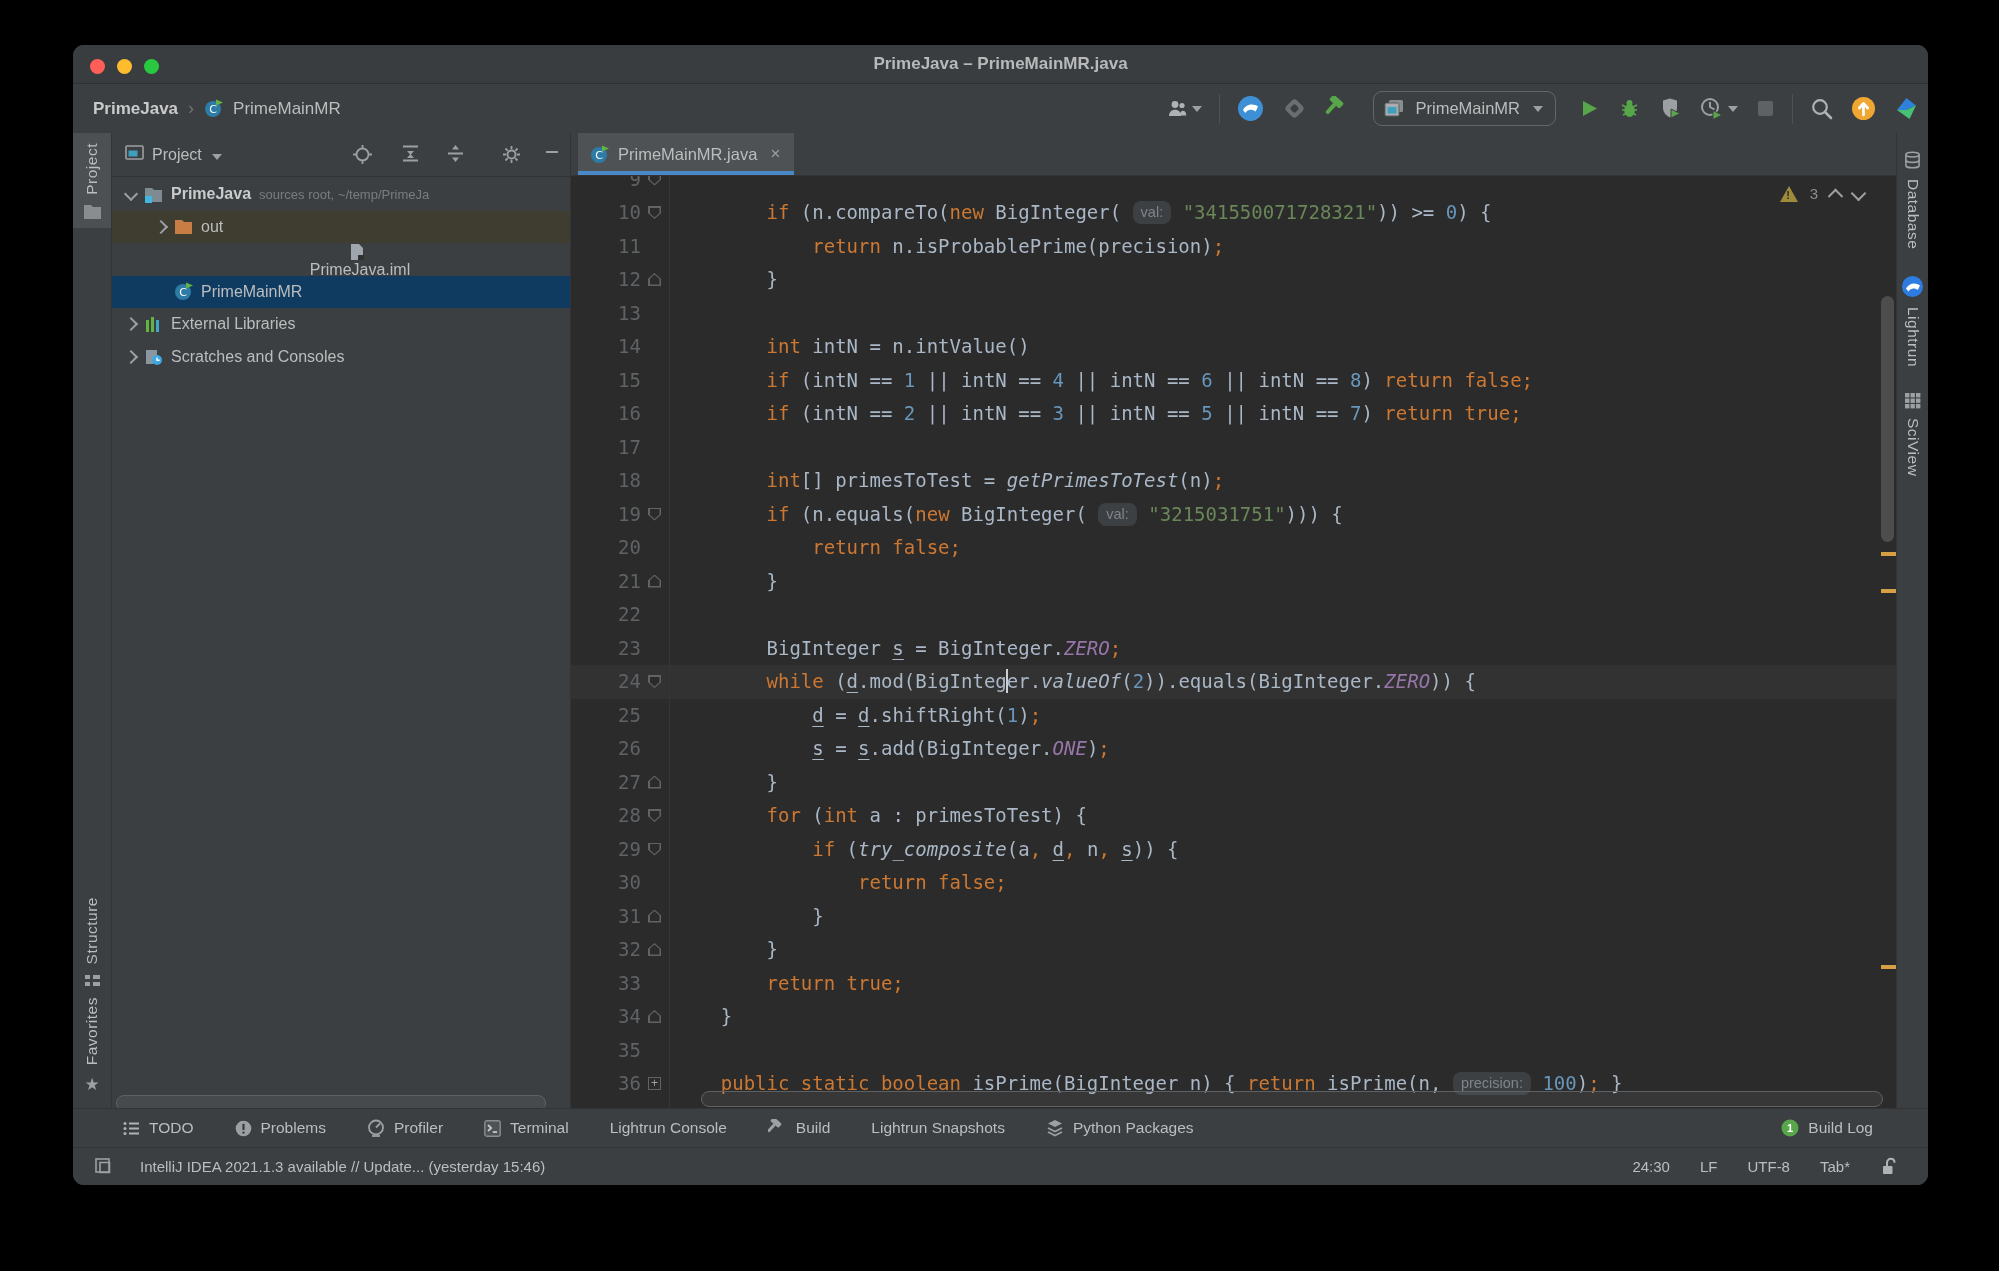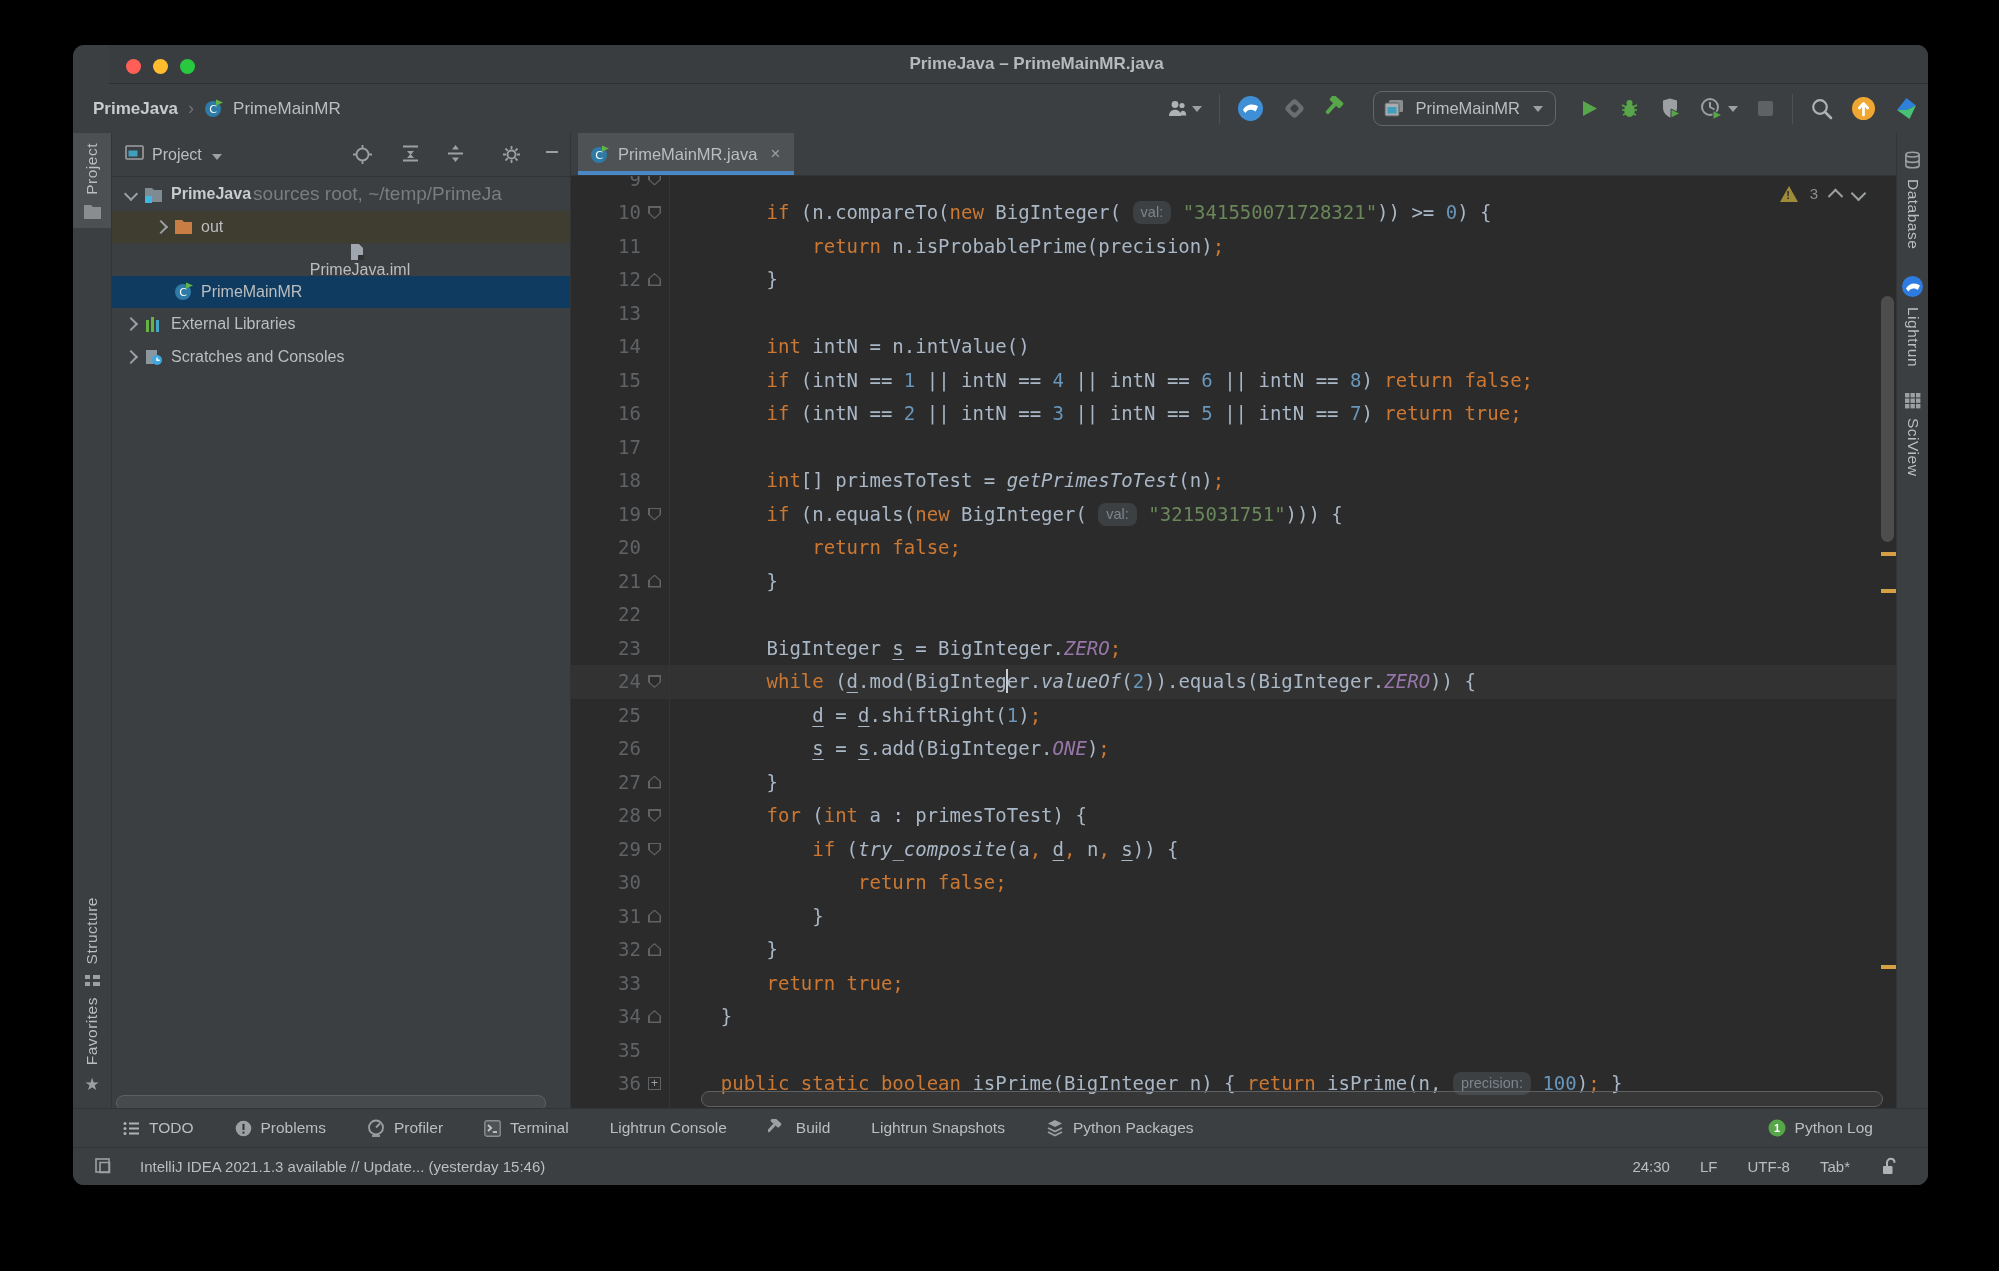--- a/index.html
+++ b/index.html
@@ -1,19 +1,19 @@
 <!DOCTYPE html>
 <html><head>
 <meta charset="utf-8">
 <style>
   html,body{margin:0;padding:0;background:#000;}
   body{width:1999px;height:1271px;position:relative;font-family:"Liberation Sans",sans-serif;-webkit-font-smoothing:antialiased;}
   #window{position:absolute;left:73px;top:45px;width:1855px;height:1140px;background:#3c3f41;border-radius:11px;overflow:hidden;box-shadow:0 20px 60px rgba(0,0,0,.8);}
   
-  .titlebar{position:absolute;left:0;top:0;width:100%;height:38px;background:#3a3d3f;border-bottom:1px solid #2e3032;margin-left:36px;}
+  .titlebar{position:absolute;left:0;top:0;width:100%;height:38px;background:#3a3d3f;border-bottom:1px solid #2e3032;}
   .tl{position:absolute;top:14px;width:15px;height:15px;border-radius:50%;}
   .tl.r{left:17px;background:#ff5f57;} .tl.y{left:44px;background:#febc2e;} .tl.g{left:71px;background:#28c840;}
   .wtitle{position:absolute;left:0;right:0;top:0;height:38px;line-height:38px;text-align:center;color:#b7b9ba;font-size:17px;font-weight:bold;}
   
   .navbar{position:absolute;left:0;top:39px;width:100%;height:49px;background:#3c3f41;border-bottom:1px solid #323435;}
   .crumbs{position:absolute;left:20px;top:0;height:49px;display:flex;align-items:center;gap:10px;color:#bbbdbe;font-size:17px;}
   .crumbs .proj{font-weight:bold;color:#c8cacb;}
   .crumbs .sep{color:#6f7375;font-size:18px;}
   .navicons{position:absolute;right:0;top:0;height:49px;display:flex;align-items:center;}
   .ni{display:flex;align-items:center;justify-content:center;margin:0 9px;position:relative;}
@@ -33,21 +33,21 @@
   .pphead{position:absolute;left:0;top:0;width:100%;height:43px;border-bottom:1px solid #313436;}
   .pphead .ttl{position:absolute;left:40px;top:0;height:43px;line-height:43px;color:#bbbdbe;font-size:16px;}
   .pphead .hicon{position:absolute;top:11px;}
   .tree{position:absolute;left:0;top:45px;width:100%;}
   .trow{position:relative;height:32.5px;display:flex;align-items:center;color:#bbbdbe;font-size:16px;white-space:nowrap;}
   .trow.sel{background:#0f3b61;} .trow.excl{background:#3f3c30;}
   .trow .chev{width:8px;height:8px;border-right:2px solid #9aa0a6;border-bottom:2px solid #9aa0a6;display:inline-block;flex:none;}
   .chev.right{transform:rotate(-45deg);} .chev.down{transform:rotate(45deg);}
   .trow .chevbox{width:22px;flex:none;display:flex;justify-content:center;}
   .trow .ticon{width:22px;flex:none;display:flex;justify-content:center;margin-right:7px;}
-  .trow .suffix{color:#7a7d80;margin-left:2px;font-size:19px;}
+  .trow .suffix{color:#7a7d80;margin-left:8px;font-size:13px;}
   .trow .lbl.b{font-weight:bold;color:#c9cbcc;}
   .hscroll{position:absolute;height:14px;border:1px solid #5d6163;border-radius:8px;background:rgba(255,255,255,.06);}
   
   .editor{position:absolute;left:498px;top:0;width:1325px;height:100%;background:#2b2b2b;overflow:hidden;}
   .tabbar{position:absolute;left:0;top:0;width:100%;height:42px;background:#3c3f41;border-bottom:1px solid #323435;z-index:6;}
   .tab{position:absolute;left:7px;top:0;height:42px;background:#4e5254;display:flex;align-items:center;gap:9px;padding:0 14px 0 12px;color:#bbbdbe;font-size:16.5px;}
   .tab::after{content:"";position:absolute;left:0;right:0;bottom:0;height:4px;background:#4a88c7;}
   .tab .x{color:#9da0a3;font-size:17px;margin-left:4px;}
   .code{position:absolute;left:0;top:29.5px;width:100%;font-family:"DejaVu Sans Mono",monospace;font-size:19px;z-index:1;}
   .cl{position:relative;height:33.5px;line-height:33.5px;white-space:pre;}
@@ -544,21 +544,21 @@
             </svg>
           </span>
           <span>Python Packages</span>
         </span>
       </span>
     <span class="bbright">
       <svg width="18" height="18">
           <circle cx="9" cy="9" r="8.5" fill="#57A64A"></circle>
           <text id="evbadge" x="9" y="13" text-anchor="middle" font-size="11" font-family="Liberation Sans" font-weight="bold" fill="#fff">1</text>
         </svg>
-      <span>Python Log</span>
+      <span>Build Log</span>
     </span>
   </div>
 
   <div class="statusbar">
     <span>
         <svg width="19" height="17">
           <rect x="1" y="1" width="13" height="13" fill="none" stroke="#9DA0A3" stroke-width="1.6"></rect>
           <path d="M5 4.5h9.5v10H5Z" fill="none" stroke="#9DA0A3" stroke-width="1.6"></path>
         </svg>
       </span>

